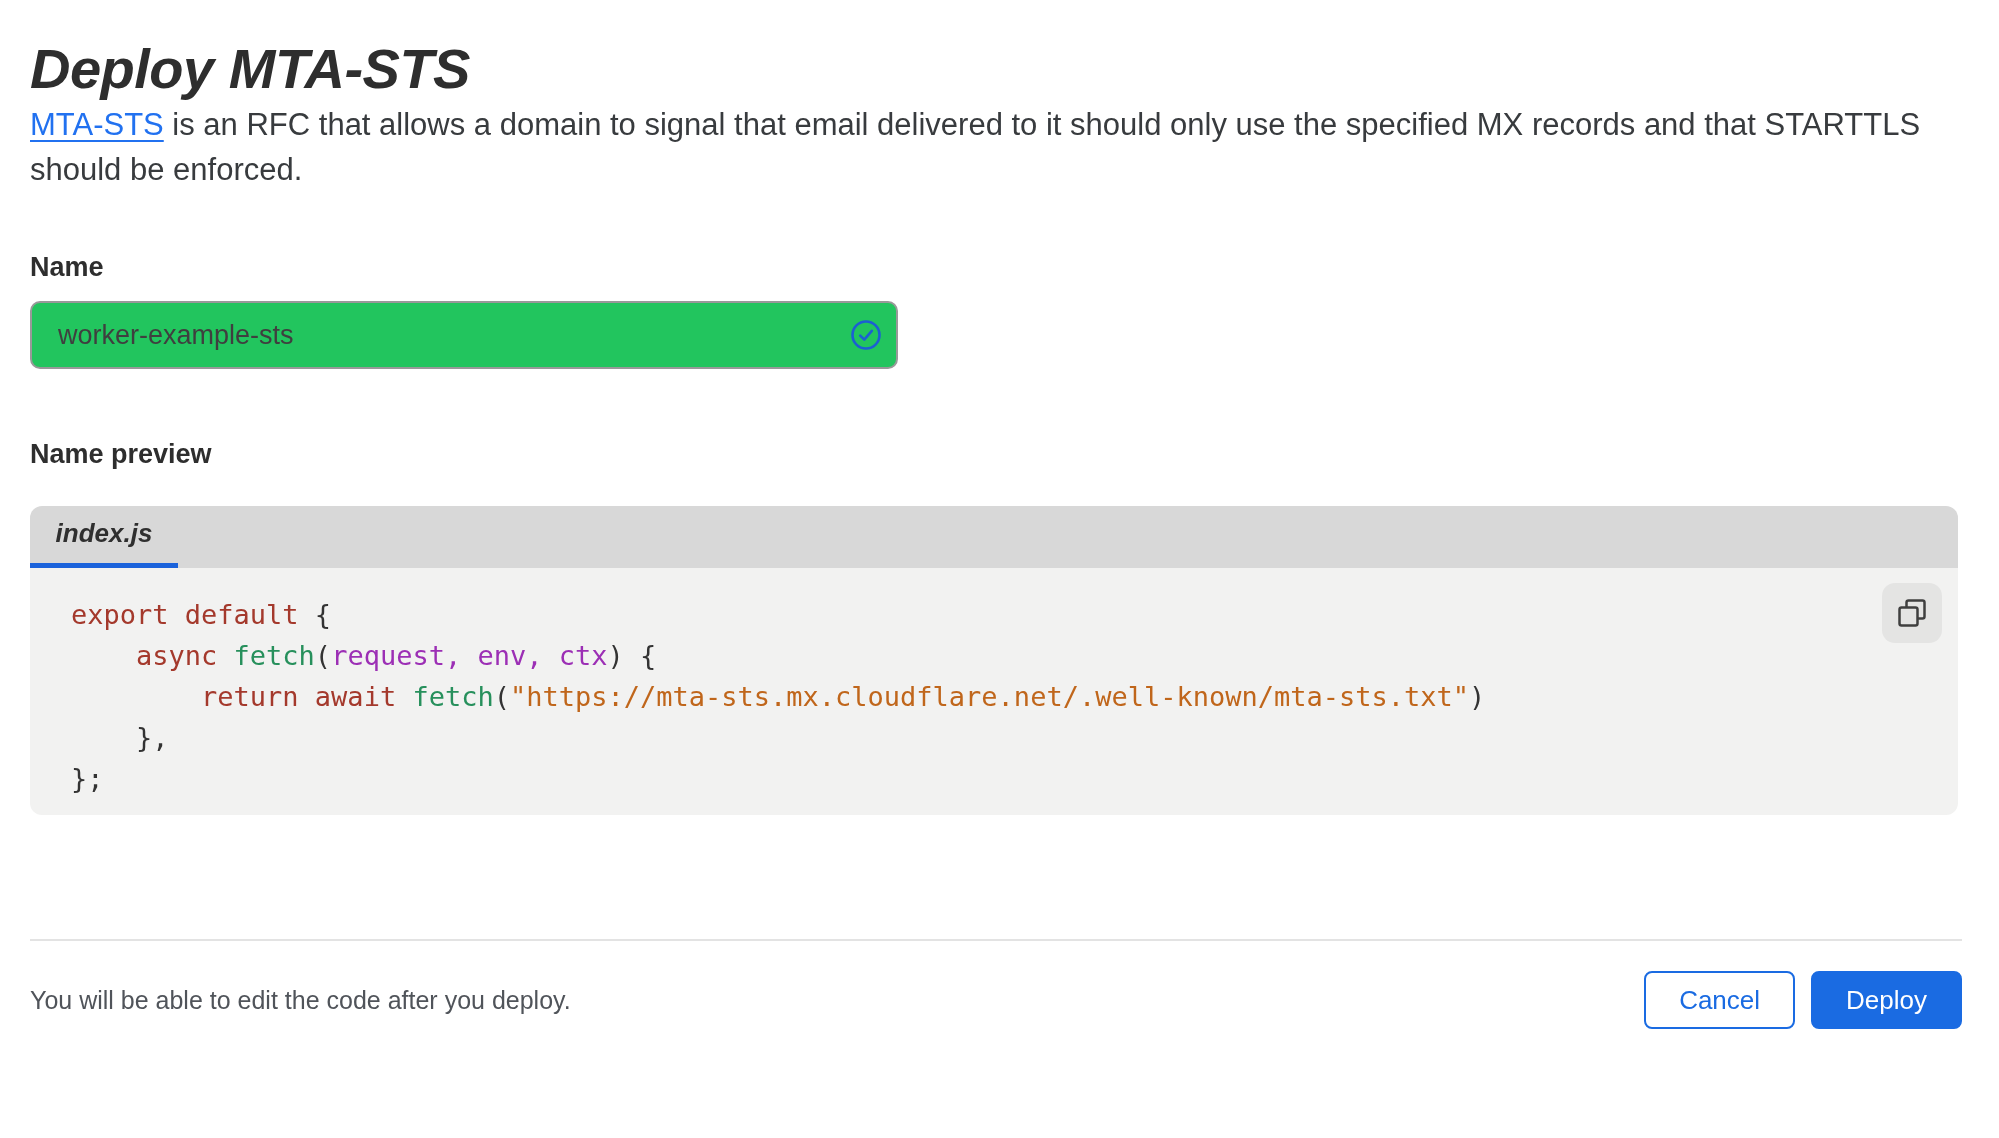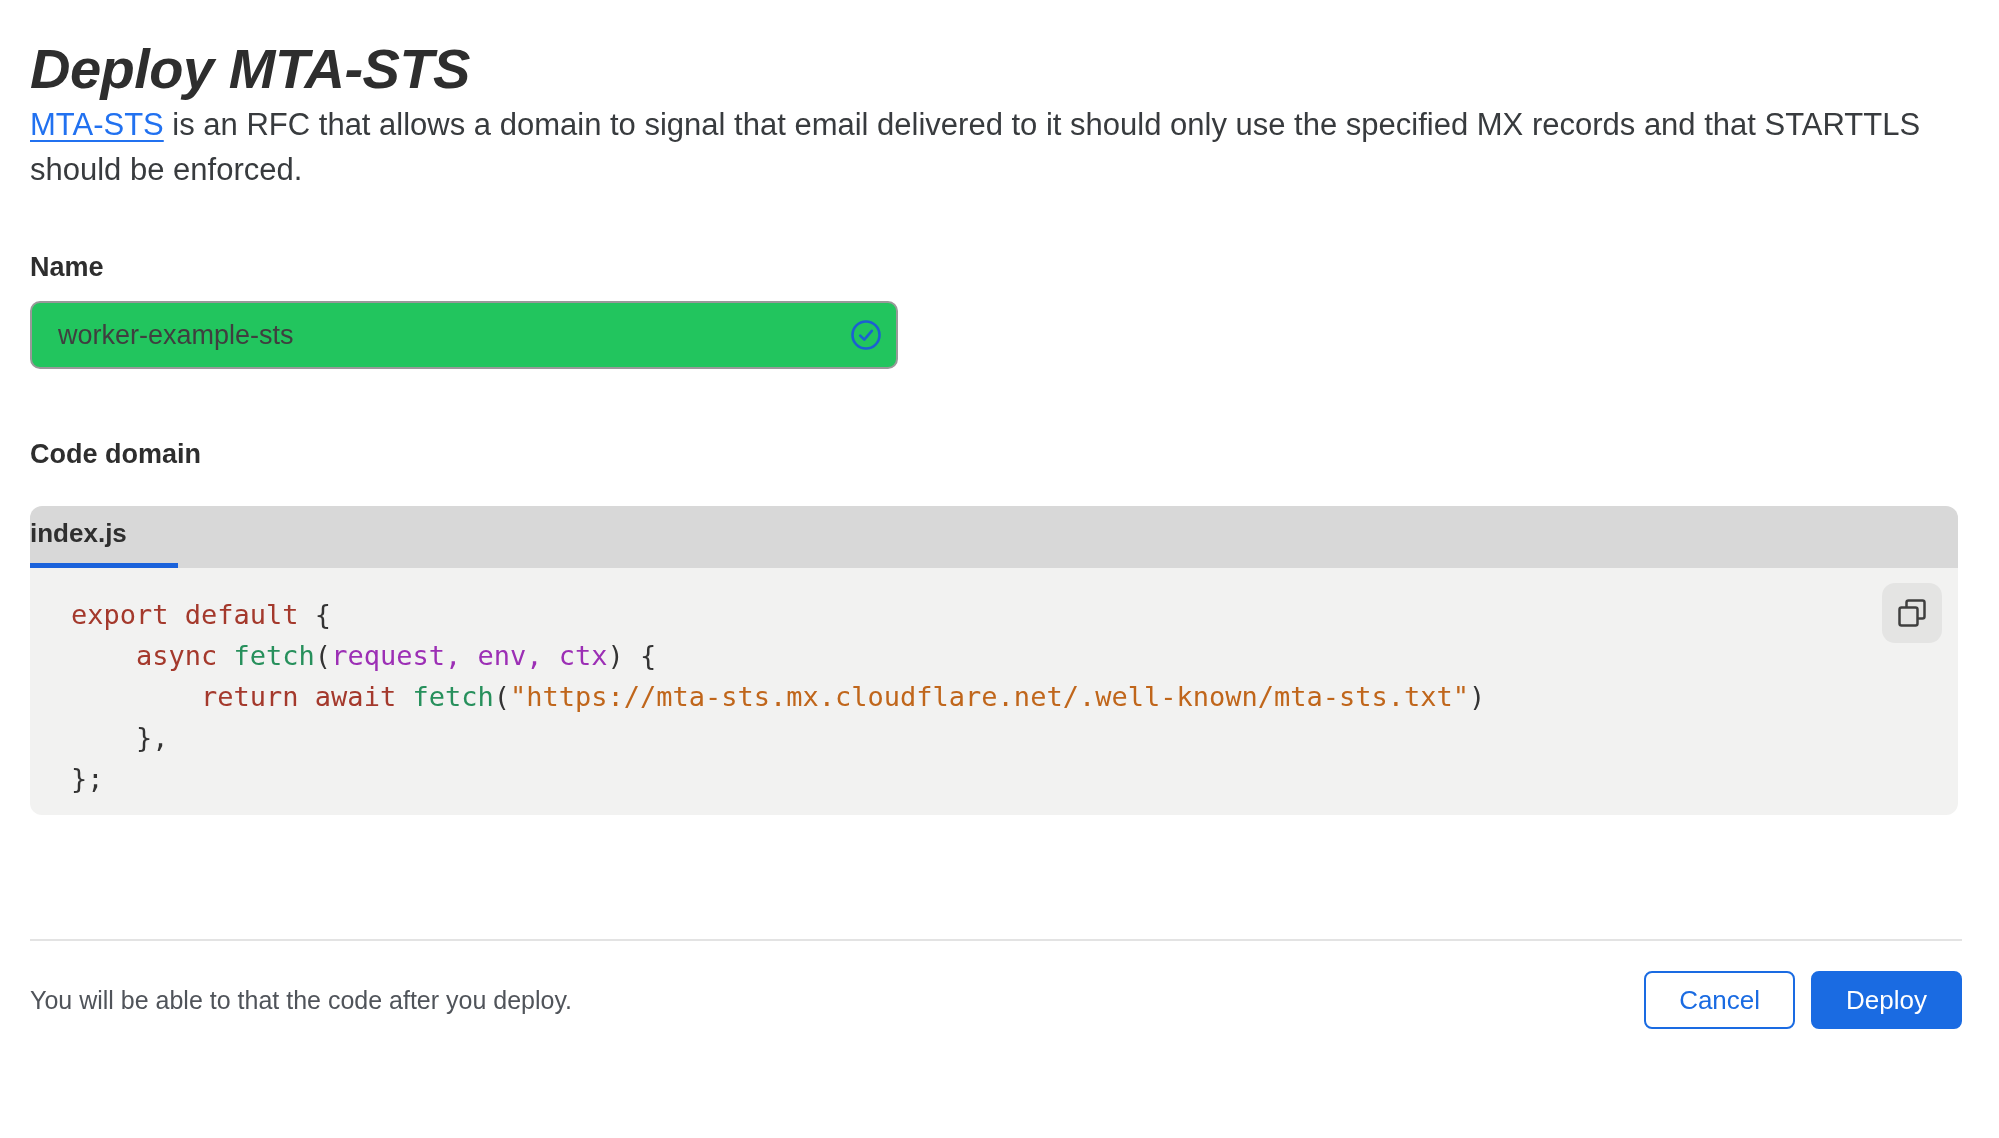--- a/index.html
+++ b/index.html
@@ -58,23 +58,24 @@
     color: var(--title_text, #2e2e2e);
   }
 
   .code-block { margin-top: 37px; width: 1928px; }
   .tabbar {
     height: 62px; background: var(--tab_bar_bg, #d8d8d8);
     border-radius: 12px 12px 0 0;
     display: flex; align-items: stretch;
   }
   .tab {
-    width: 148px; display: flex; align-items: center; justify-content: flex-start;
+    width: 148px; display: flex; align-items: center; justify-content: center;
     border-bottom: 5px solid var(--tab_underline, #1a62db);
     cursor: pointer;
+    font-style: italic;
   }
   .tab span {
     font-size: 26px; font-weight: 700; color: #2f2f2f;
     padding-bottom: 2px;
   }
   .code-area {
     position: relative;
     background: var(--code_bg, #f2f2f1);
     border-radius: 0 0 12px 12px;
     padding: 26px 70px 16px 41px;
@@ -140,21 +141,21 @@
   <label class="name-label">Name</label>
 
   <div class="input-wrap">
     <input type="text" value="worker-example-sts" style="">
     <svg class="check-icon" viewBox="0 0 32 32" fill="none">
       <circle cx="16" cy="16" r="13.5" stroke="#1C5FD3" stroke-width="2.6"></circle>
       <path d="M10.2 16.6 L14.3 20.7 L21.8 11.8" stroke="#1C5FD3" stroke-width="2.6" stroke-linecap="round" stroke-linejoin="round"></path>
     </svg>
   </div>
 
-  <h2 class="code-preview-label">Code domain</h2>
+  <h2 class="code-preview-label">Name preview</h2>
 
   <div class="code-block">
     <div class="tabbar">
       <div class="tab">
         <span>index.js</span>
       </div>
     </div>
     <div class="code-area">
       <button class="copy-btn">
         <svg width="34" height="34" viewBox="0 0 34 34" fill="none">
@@ -162,20 +163,20 @@
           <rect x="4.5" y="11.5" width="18" height="18" rx="2" fill="#E4E4E3" stroke="#3F3F3F" stroke-width="2.5"></rect>
         </svg>
       </button>
       <pre id="code-content"><div><span class="tok-kw">export</span><span class="tok-pl"> </span><span class="tok-kw">default</span><span class="tok-pl"> {</span></div><div><span class="tok-pl">    </span><span class="tok-kw">async</span><span class="tok-pl"> </span><span class="tok-fn">fetch</span><span class="tok-pl">(</span><span class="tok-param">request</span><span class="tok-param">, </span><span class="tok-param">env</span><span class="tok-param">, </span><span class="tok-param">ctx</span><span class="tok-pl">) {</span></div><div><span class="tok-pl">        </span><span class="tok-kw">return</span><span class="tok-pl"> </span><span class="tok-kw">await</span><span class="tok-pl"> </span><span class="tok-fn">fetch</span><span class="tok-pl">(</span><span class="tok-str">"https://mta-sts.mx.cloudflare.net/.well-known/mta-sts.txt"</span><span class="tok-pl">)</span></div><div><span class="tok-pl">    },</span></div><div><span class="tok-pl">};</span></div></pre>
     </div>
   </div>
 
   <div class="divider"></div>
 
   <div class="footer">
-    <div class="footer-note">You will be able to that the code after you deploy.</div>
+    <div class="footer-note">You will be able to edit the code after you deploy.</div>
     <div class="actions">
       <button class="btn-cancel">Cancel</button>
       <button class="btn-deploy">Deploy</button>
     </div>
   </div>
 
 </div>
 
 </body></html>

